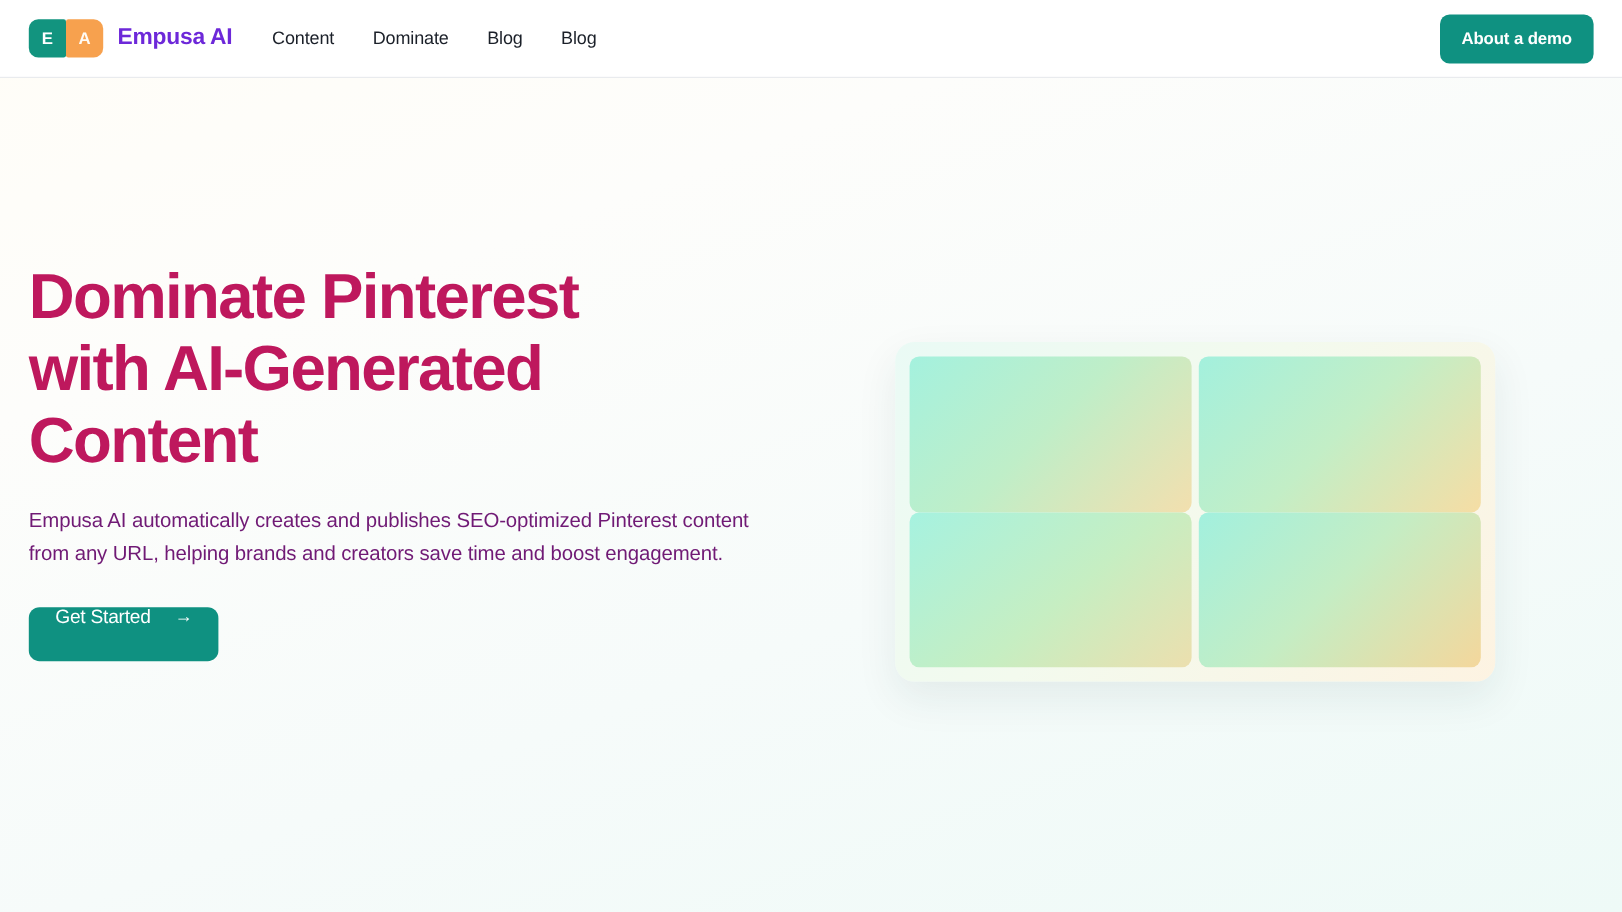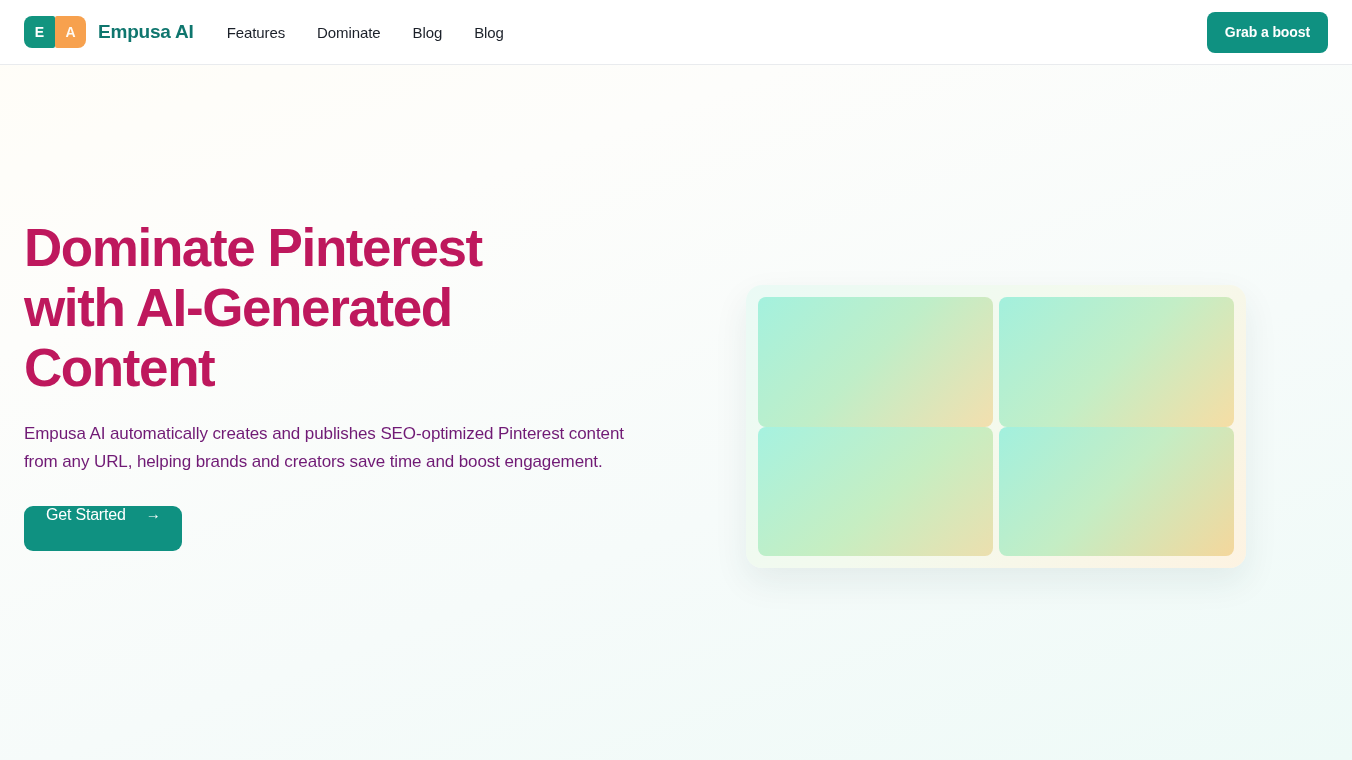--- a/index.html
+++ b/index.html
@@ -28,21 +28,21 @@
   .logo-mark { display:flex; height:32px; width:62px; }
   .logo-sq {
     width:31px; height:32px;
     display:flex; align-items:center; justify-content:center;
     font-size:14px; font-weight:bold; color:#ffffff;
     letter-spacing:0;
   }
   .logo-sq.left  { background:#12947f; border-radius:8px 2px 2px 8px; }
   .logo-sq.right { background:#f7a14e; border-radius:2px 8px 8px 2px; color:#fffaf3; }
   .brand-name {
-    font-size:19px; font-weight:bold; color:#0f766e;
+    font-size:19px; font-weight:bold; color:#6d28d9;
     letter-spacing:-0.2px; margin-left:2px;
   }
   .nav { display:flex; align-items:center; gap:32px; margin-left:33px; }
   .nav-link {
     font-size:15px; color:#1b2029; text-decoration:none;
     font-weight:500; letter-spacing:-0.1px; cursor:pointer;
   }
   .header-spacer { flex:1; }
   .demo-btn {
     background:#0f9181; color:#ffffff;
@@ -127,29 +127,29 @@
 
   <div class="brand">
     <div class="logo-mark">
       <div class="logo-sq left">E</div>
       <div class="logo-sq right">A</div>
     </div>
     <div class="brand-name">Empusa AI</div>
   </div>
 
   <nav class="nav">
-    <a class="nav-link">Features</a>
+    <a class="nav-link">Content</a>
     <a class="nav-link">Dominate</a>
     <a class="nav-link">Blog</a>
     <a class="nav-link">Blog</a>
   </nav>
 
   <div class="header-spacer"></div>
 
-  <button class="demo-btn">Grab a boost</button>
+  <button class="demo-btn">About a demo</button>
 </div>
 
 <div class="hero">
 
   <div class="hero-left">
     <h1 class="hero-title">Dominate Pinterest with AI-Generated Content</h1>
     <p class="hero-sub">Empusa AI automatically creates and publishes SEO-optimized Pinterest content from any URL, helping brands and creators save time and boost engagement.</p>
     <button class="cta-btn">
       <span>Get Started</span>
       <span class="cta-arrow">→</span>

